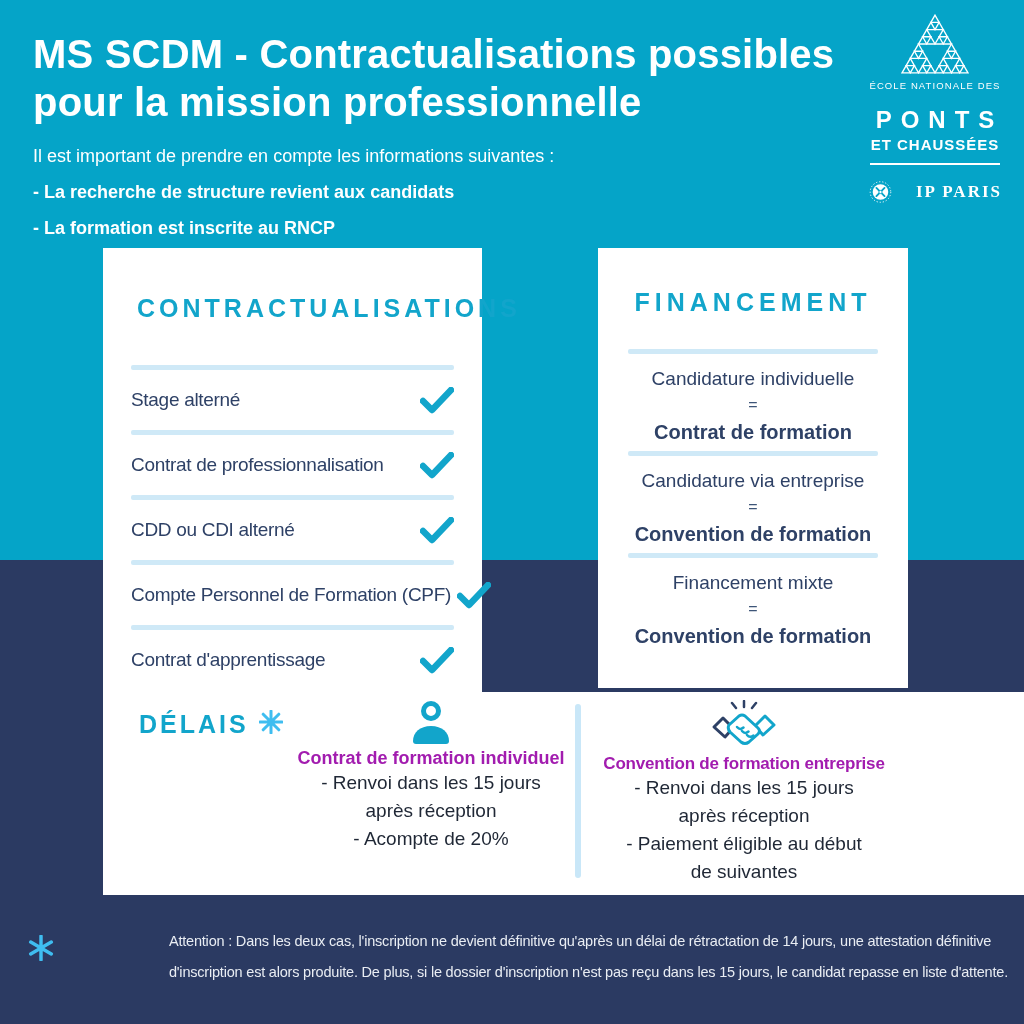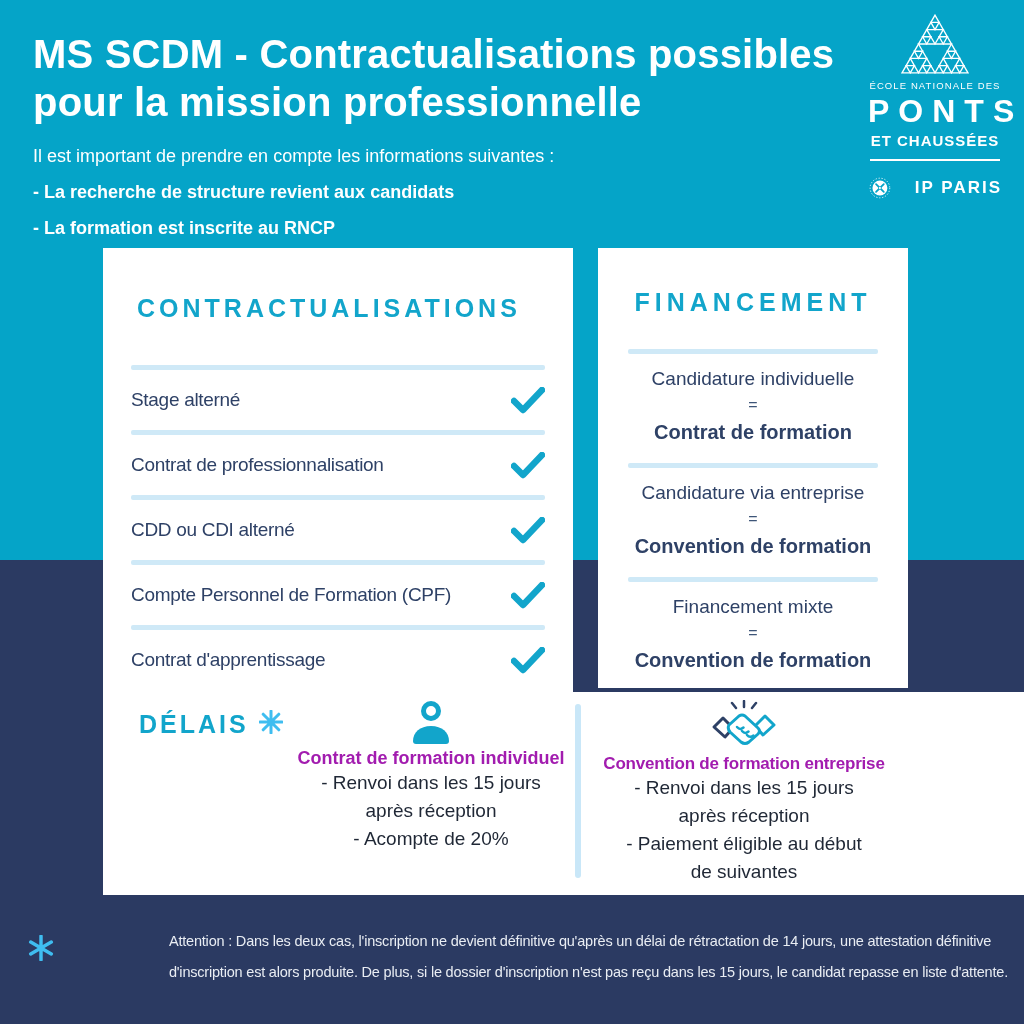--- a/index.html
+++ b/index.html
@@ -13,44 +13,44 @@
   
   .hero{position:absolute;left:33px;top:30px;width:830px;color:#ffffff;}
   .hero-title{font-size:40px;font-weight:bold;line-height:48px;letter-spacing:.2px;}
   .hero-intro{font-size:18px;margin-top:18px;line-height:24px;}
   .hero-bullet{font-size:18px;margin-top:12px;line-height:24px;font-weight:bold;}
 
   
   .logo{position:absolute;left:868px;top:14px;width:134px;text-align:center;color:#fff;}
   .logo .tri{display:block;margin:0 auto;}
   .school1{font-size:9.5px;letter-spacing:1.1px;margin-top:6px;white-space:nowrap;}
-  .school2{font-size:32px;font-weight:bold;letter-spacing:9px;margin-top:2px;margin-right:-9px;}
+  .school2{font-size:24px;font-weight:bold;letter-spacing:9px;margin-top:15px;margin-right:-9px;}
   .school3{font-size:15px;font-weight:bold;letter-spacing:1px;margin-top:2px;white-space:nowrap;}
   .logo-rule{height:2px;background:#ffffff;margin:10px 2px 8px;}
-  .ip-row{display:flex;align-items:center;justify-content:space-between;gap:23px;}
+  .ip-row{display:flex;align-items:center;justify-content:space-between;gap:23px;font-family:Liberation Serif, serif;}
   .ip-label{font-size:17px;font-weight:bold;letter-spacing:2px;white-space:nowrap;}
 
   
   .card{position:absolute;background:#ffffff;}
-  .card-contract{left:103px;top:248px;width:470px;height:446px;padding:0 28px;box-sizing:border-box;}
+  .card-contract{left:103px;top:248px;width:379px;height:446px;padding:0 28px;box-sizing:border-box;}
   .card-contract h2{
     margin:46px 0 0 6px;font-size:25px;font-weight:bold;letter-spacing:4px;
     color:#12a5cb;white-space:nowrap;
   }
   .clist{margin-top:42px;}
   .cdivider{height:5px;background:#cfe9f7;border-radius:2px;}
   .crow{height:60px;display:flex;align-items:center;justify-content:space-between;}
   .clabel{font-size:19px;letter-spacing:-.3px;white-space:nowrap;color:#2e4166;}
   .check{flex-shrink:0;margin-left:6px;}
 
   .card-fin{left:598px;top:248px;width:310px;height:440px;padding:0 22px;box-sizing:border-box;text-align:center;}
   .card-fin h2{margin:40px 0 0;font-size:25px;font-weight:bold;letter-spacing:5px;color:#12a5cb;white-space:nowrap;}
   .fdivider{height:5px;background:#cfe9f7;border-radius:2px;margin:0 8px;}
   .fdivider.first{margin-top:32px;}
-  .fgroup{padding:11px 0 16px;}
+  .fgroup{padding:11px 0 4px;}
   .ftop{font-size:19px;line-height:28px;color:#2e4166;}
   .feq{font-size:16px;line-height:24px;color:#3d5578;}
   .fbottom{font-size:20px;line-height:30px;font-weight:bold;color:#2e4166;}
 
   
   .card-delais{left:103px;top:692px;width:963px;height:203px;}
   .delais-heading{position:absolute;left:36px;top:18px;display:flex;align-items:flex-start;gap:10px;}
   .delais-heading .word{font-size:25px;font-weight:bold;letter-spacing:3px;color:#12a5cb;}
   .vdivider{position:absolute;left:472px;top:12px;width:6px;height:174px;background:#c9e7f8;border-radius:3px;}
   .dcol{position:absolute;top:6px;text-align:center;}

